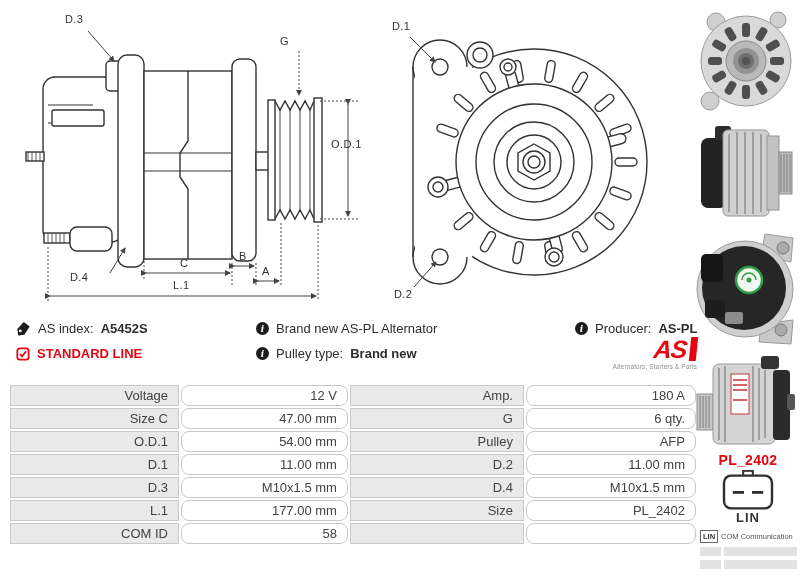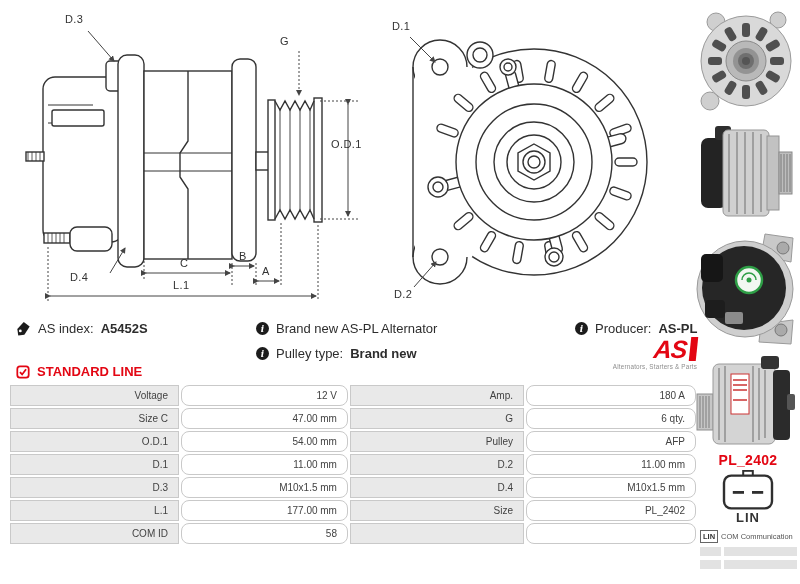--- a/index.html
+++ b/index.html
@@ -26,21 +26,21 @@
   .as-logo { position:absolute; left:612px; top:337px; width:85px; text-align:right; }
   .as-logo-mark { display:inline-block; font-style:italic; font-weight:900; font-size:25px;
     color:#e30613; line-height:24px; letter-spacing:-1px;
     border-right:7px solid #e30613; padding-right:3px; transform:skewX(-6deg); }
   .as-logo-sub { display:block; font-size:6.3px; color:#8d8d8d; margin-top:1px; letter-spacing:.2px; }
 
   
   table.spec { position:absolute; left:8px; top:383px; width:690px;
     border-collapse:separate; border-spacing:2px; table-layout:fixed; }
   table.spec td { border:1px solid #c9c9c9; height:21px; padding:0 10px;
-    font-size:10px; color:#424242; text-align:right; vertical-align:middle; overflow:hidden; }
+    font-size:13px; color:#424242; text-align:right; vertical-align:middle; overflow:hidden; }
   td.cell-label { background:#e9e9e9; }
   td.cell-value { background:#ffffff;border-radius:8px; }
 
   
   .plug-title { position:absolute; left:698px; top:452px; width:100px; text-align:center;
     font-size:14px; font-weight:700; color:#e30613; letter-spacing:.3px; }
   .plug-icon { position:absolute; left:722px; top:470px; }
   .plug-name { position:absolute; left:698px; top:510px; width:100px; text-align:center;
     font-size:13px; font-weight:700; color:#333; letter-spacing:1px; }
   .legend { position:absolute; left:700px; top:530px; width:97px; }
@@ -321,21 +321,21 @@
 
   <div class="info-line" style="left:16px; top:321px;justify-content:space-between;">
     <svg width="15" height="15" viewBox="0 0 16 16">
       <path d="M9.2 1.2 L14.8 6.8 L8 14.6 L1.4 14.6 L1.4 7.6 Z" fill="#1c1c1c" transform="rotate(-8 8 8)"></path>
       <circle cx="4.6" cy="10.6" r="1.5" fill="#fff"></circle>
     </svg>
     <span>AS index:</span>
     <b>A5452S</b>
   </div>
 
-  <div class="info-line" style="left:16px; top:364px;">
+  <div class="info-line" style="left:16px; top:346px;">
     <svg width="14" height="14" viewBox="0 0 16 16">
       <rect x="1.5" y="1.5" width="13" height="13" rx="3" fill="none" stroke="#e30613" stroke-width="2"></rect>
       <path d="M4.5 8.2 L7 10.8 L11.5 4.8" fill="none" stroke="#e30613" stroke-width="2"></path>
     </svg>
     <span class="standard">STANDARD LINE</span>
   </div>
 
   <div class="info-line" style="left:256px; top:321px;text-align:right;">
     <span class="info-icon"></span>
     <span>Brand new AS-PL Alternator</span>

